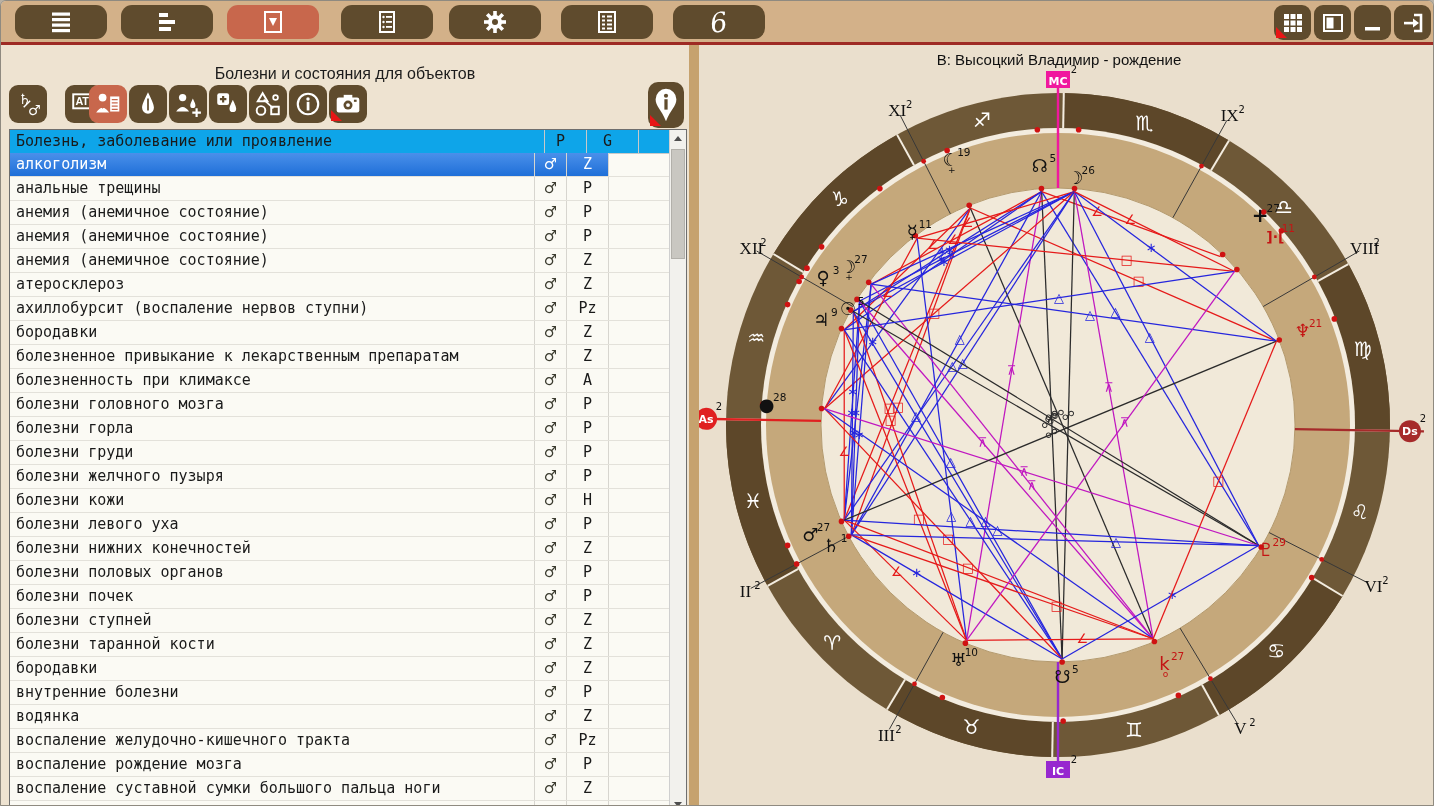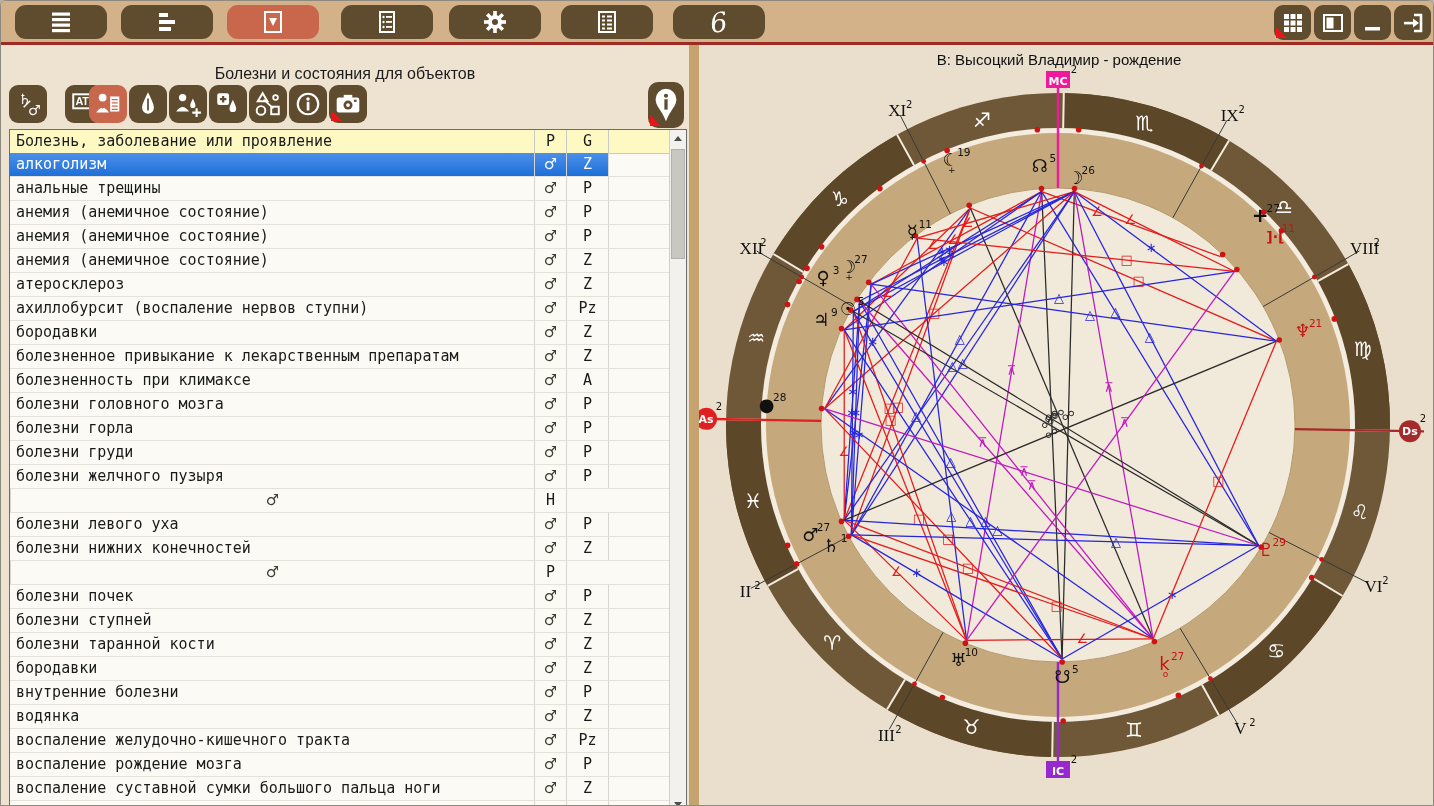--- a/index.html
+++ b/index.html
@@ -18,21 +18,21 @@
   .left-panel{position:absolute;left:0;top:44px;width:688px;height:762px;background:#eee3d1;margin-top:18px;}
   .lp-title{position:absolute;left:0;top:2px;width:688px;text-align:center;font-size:16px;color:#1c1c1c;}
   .lp-btn{position:absolute;top:22px;width:38px;height:38px;background:#5f4b2d;border-radius:9px;
           display:flex;align-items:center;justify-content:center;cursor:pointer;}
   .lp-btn.active{background:#c8674c;}
   .lp-btn.pin{width:36px;height:46px;top:19px;border-radius:10px;}
   
   .table{position:absolute;left:8px;top:66px;width:678px;height:685px;background:#fbfaf4;
          border:1px solid #6e6e6e;box-sizing:border-box;overflow:hidden;
          font-family:"DejaVu Sans Mono",monospace;font-size:15px;color:#1a1a1a;}
-  .thead{display:grid;grid-template-columns:524px 32px 42px auto;height:23px;line-height:22px;background:#fef9c3;border-bottom:1px solid #c9c9c9;}
+  .thead{display:grid;grid-template-columns:524px 32px 42px auto;height:23px;line-height:22px;background:#0ea5e9;border-bottom:1px solid #c9c9c9;gap:10px;}
   .thead .hc{padding-left:6px;white-space:nowrap;overflow:hidden;}
   .thead .hp,.thead .hg{text-align:center;padding-left:0;border-left:1px solid #c9c9c9;}
   .thead .hf{border-left:1px solid #c9c9c9;}
   .tbody{position:absolute;left:0;top:23px;right:17px;bottom:0;overflow:hidden;}
   .trow{display:grid;grid-template-columns:524px 32px 42px auto;height:23px;line-height:22px;border-bottom:1px solid #e3e1da;}
   .trow .cn{padding-left:6px;white-space:nowrap;overflow:hidden;}
   .trow .cp,.trow .cg{text-align:center;border-left:1px solid #d7d5cf;}
   .trow .cf{border-left:1px solid #d7d5cf;}
   .trow .cp{font-family:"DejaVu Sans",sans-serif;color:#3c3c30;}
   .trow.selected .cn,.trow.selected .cp,.trow.selected .cg{background:linear-gradient(#4a90ea,#1f6fd8);color:#fff;}
@@ -339,37 +339,39 @@
             <div class="cg">P</div>
             <div class="cf"></div>
           </div>
           <div class="trow">
             <div class="cn">болезни желчного пузыря</div>
             <div class="cp">♂</div>
             <div class="cg">P</div>
             <div class="cf"></div>
           </div>
           <div class="trow">
+            <div class="cn">болезни кожи</div>
             <div class="cp">♂</div>
             <div class="cg">H</div>
             <div class="cf"></div>
           </div>
           <div class="trow">
             <div class="cn">болезни левого уха</div>
             <div class="cp">♂</div>
             <div class="cg">P</div>
             <div class="cf"></div>
           </div>
           <div class="trow">
             <div class="cn">болезни нижних конечностей</div>
             <div class="cp">♂</div>
             <div class="cg">Z</div>
             <div class="cf"></div>
           </div>
           <div class="trow">
+            <div class="cn">болезни половых органов</div>
             <div class="cp">♂</div>
             <div class="cg">P</div>
             <div class="cf"></div>
           </div>
           <div class="trow">
             <div class="cn">болезни почек</div>
             <div class="cp">♂</div>
             <div class="cg">P</div>
             <div class="cf"></div>
           </div>

